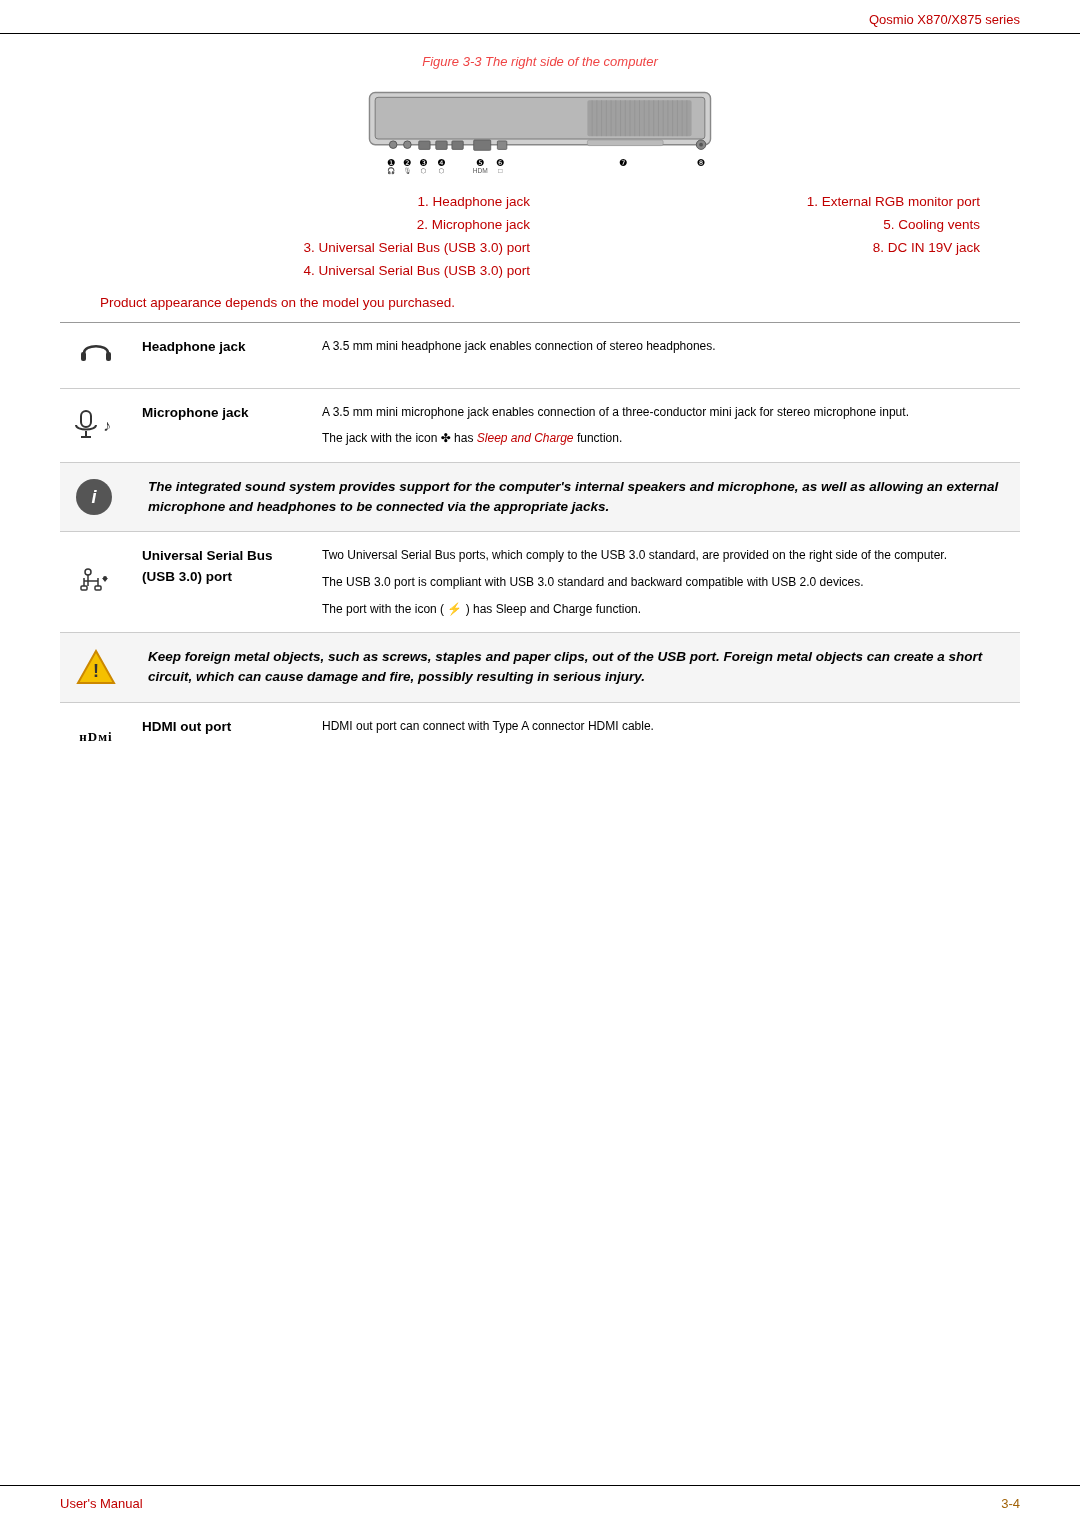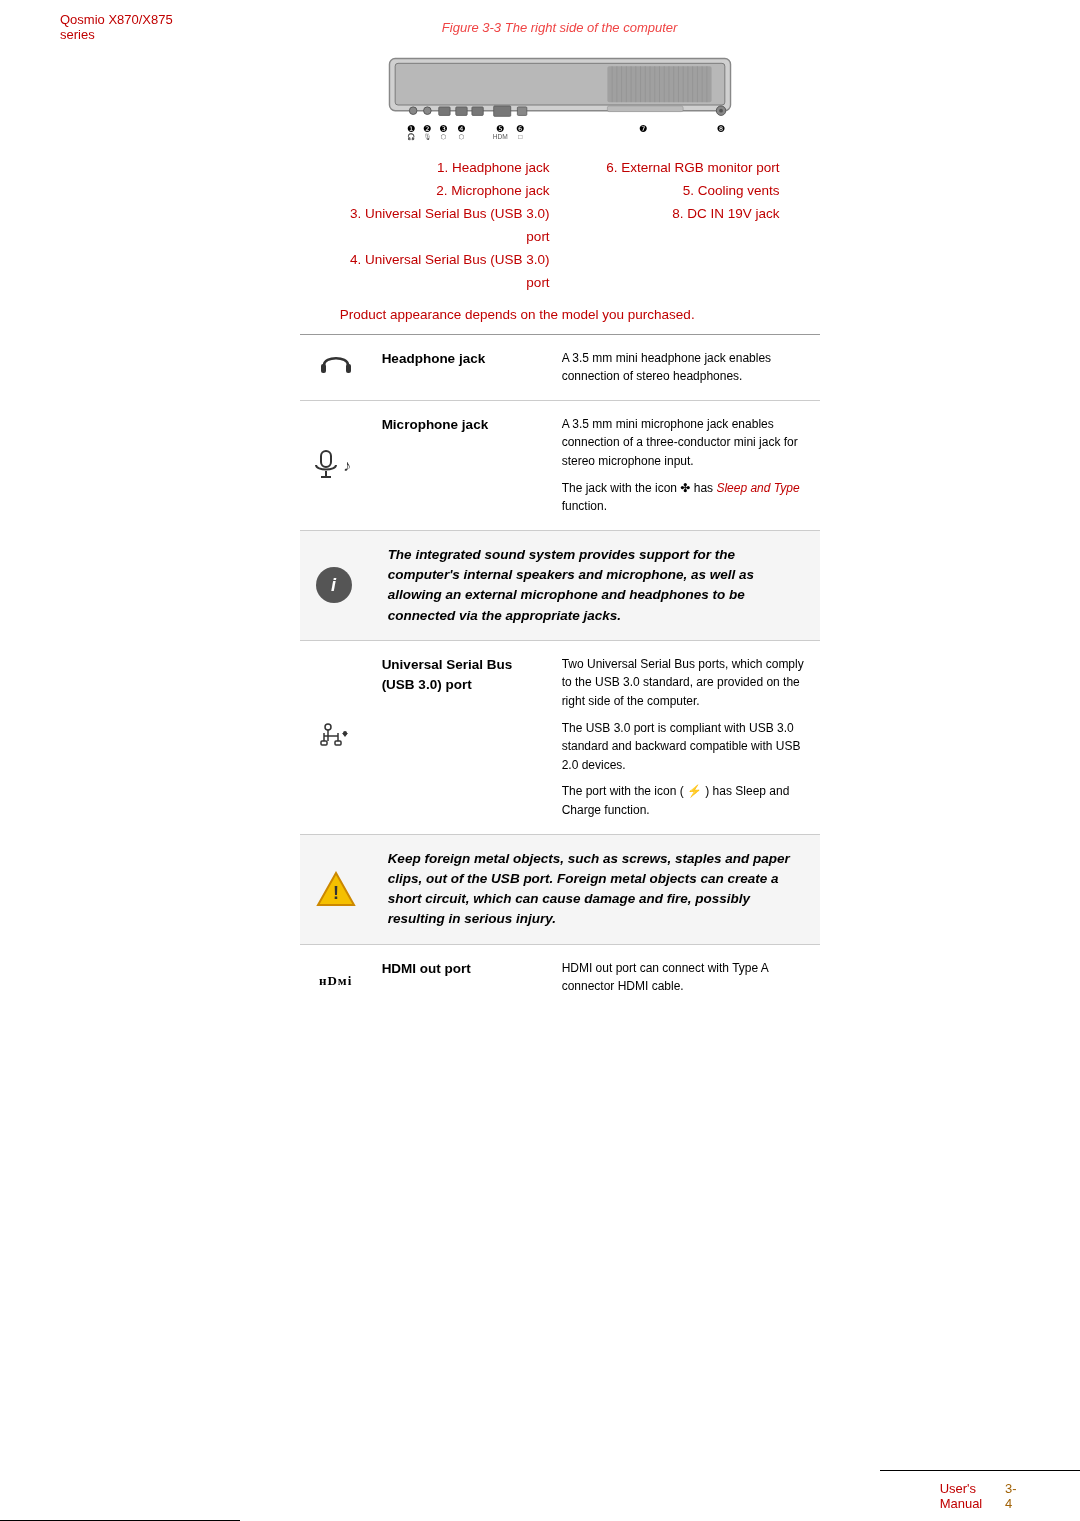--- a/index.html
+++ b/index.html
@@ -12,21 +12,21 @@
       min-height: 1521px;
       position: relative;
     }
 
     .page-container {
       width: 1080px;
       min-height: 1521px;
       padding: 0;
       position: relative;
       display: flex;
-      flex-direction: row;
+      flex-direction: column;
     }
 
     
     .page-header {
       display: flex;
       justify-content: flex-end;
       padding: 12px 60px 6px 60px;
       border-bottom: 1.5px solid #000;
     }
     .header-title {
@@ -296,21 +296,21 @@
     </div>
 
     <div class="legend-container">
       <div class="legend-col">
         <div class="legend-item">1. Headphone jack</div>
         <div class="legend-item">2. Microphone jack</div>
         <div class="legend-item">3. Universal Serial Bus (USB 3.0) port</div>
         <div class="legend-item">4. Universal Serial Bus (USB 3.0) port</div>
       </div>
       <div class="legend-col">
-        <div class="legend-item">6. External RGB monitor port</div>
+        <div class="legend-item">1. External RGB monitor port</div>
         <div class="legend-item">5. Cooling vents</div>
         <div class="legend-item">8. DC IN 19V jack</div>
       </div>
     </div>
 
     <div class="product-note">Product appearance depends on the model you purchased.</div>
 
     <table class="spec-table">
 
       <tbody>
@@ -337,21 +337,21 @@
             </svg>
             <svg width="18" height="20" viewBox="0 0 18 20">
               <text x="1" y="16" font-size="16" fill="#333">♪</text>
             </svg>
           </div>
         </td>
         <td>Microphone jack</td>
         <td>
           <div class="description-block">
             <p>A 3.5 mm mini microphone jack enables connection of a three-conductor mini jack for stereo microphone input.</p>
-            <p>The jack with the icon ✤ has <span class="link-text">Sleep and Type</span> function.</p>
+            <p>The jack with the icon ✤ has <span class="link-text">Sleep and Charge</span> function.</p>
           </div>
         </td>
       </tr>
 
       <tr class="note-row">
         <td>
           <div class="info-icon">i</div>
         </td>
         <td colspan="2">The integrated sound system provides support for the computer's internal speakers and microphone, as well as allowing an external microphone and headphones to be connected via the appropriate jacks.</td>
       </tr>

